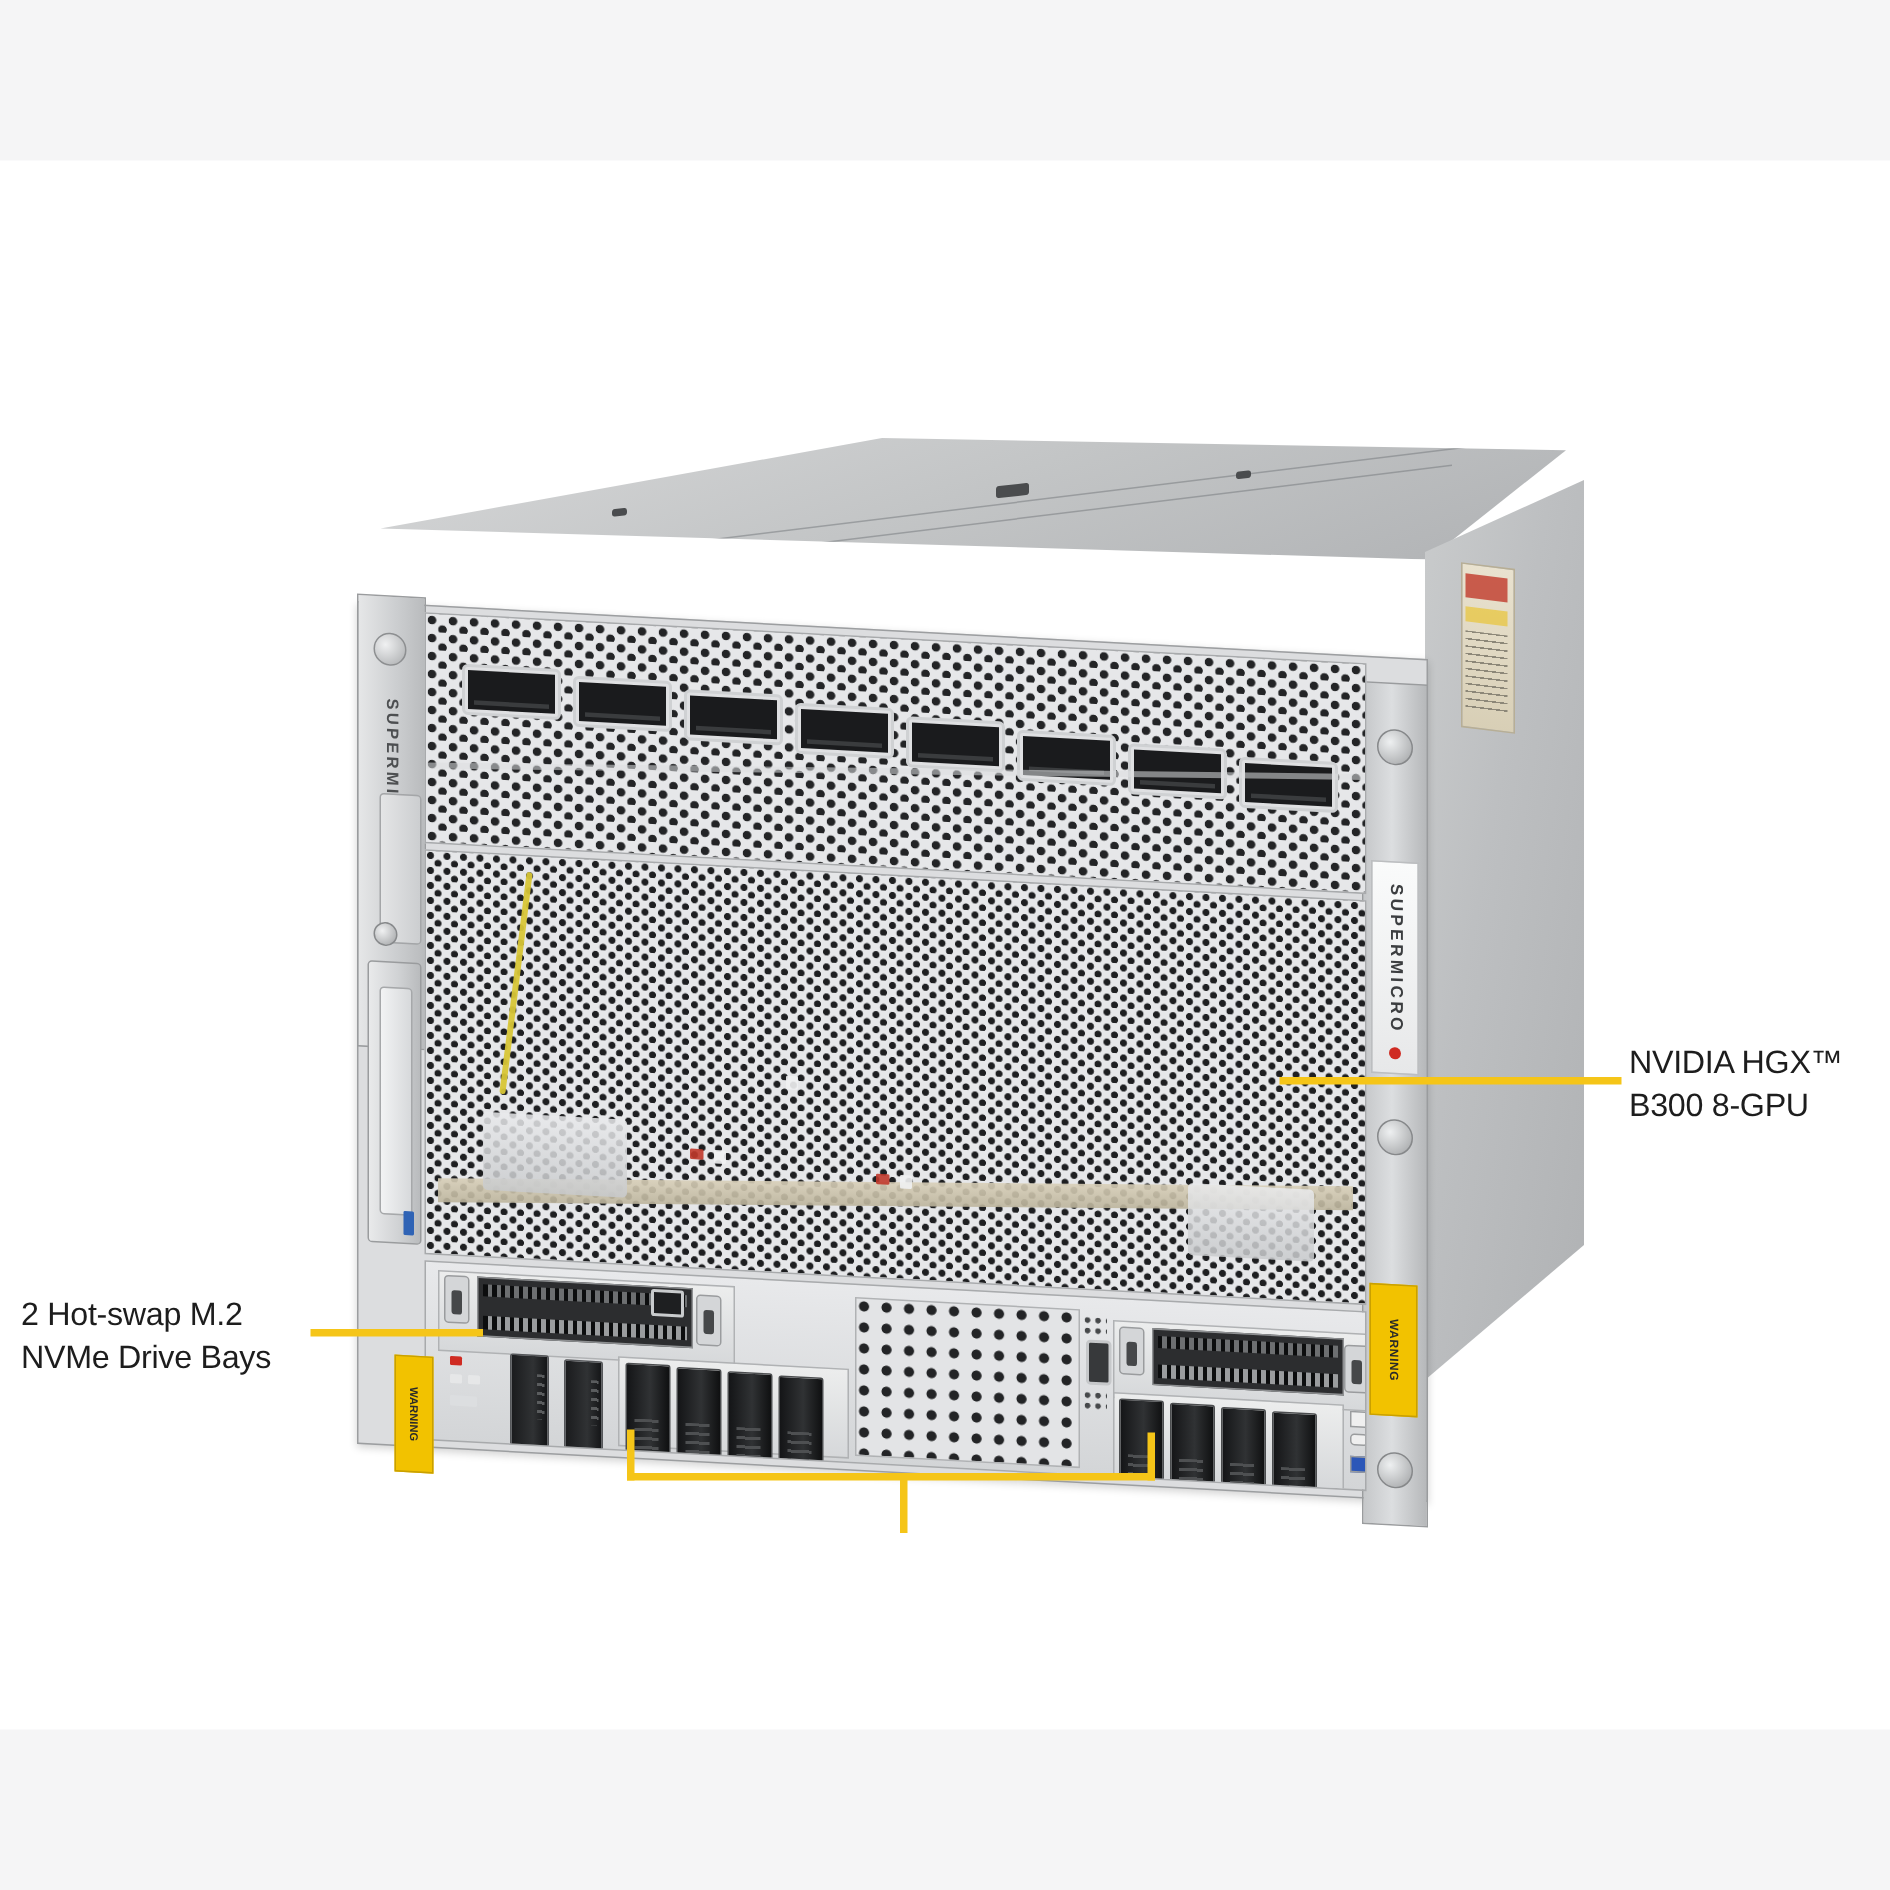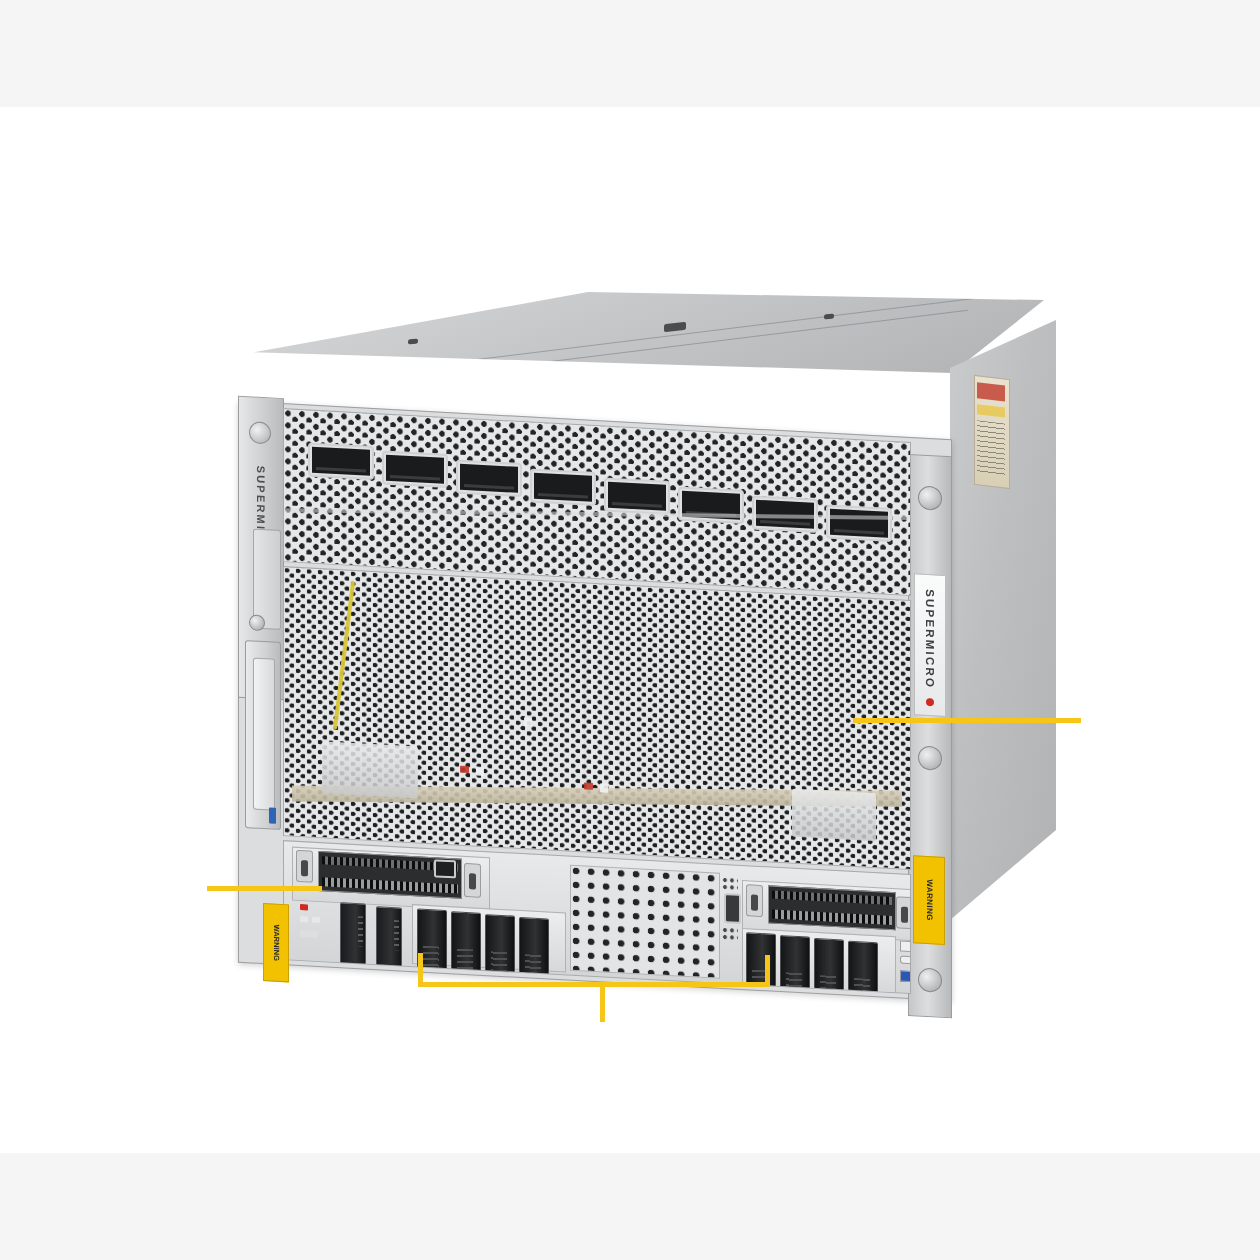--- a/index.html
+++ b/index.html
@@ -442,14 +442,18 @@
     </div>
   </div>
 
   <div class="lead" id="lead-gpu"></div>
   <div class="lead" id="lead-m2"></div>
   <div class="lead" id="brk-h"></div>
   <div class="lead" id="brk-v1"></div>
   <div class="lead" id="brk-v2"></div>
   <div class="lead" id="brk-vc"></div>
 
+  <div class="callout" id="callout-gpu">NVIDIA HGX™
+B300 8-GPU</div>
+  <div class="callout" id="callout-m2">2 Hot-swap M.2
+NVMe Drive Bays</div>
 
 </div>
 
 </body></html>

